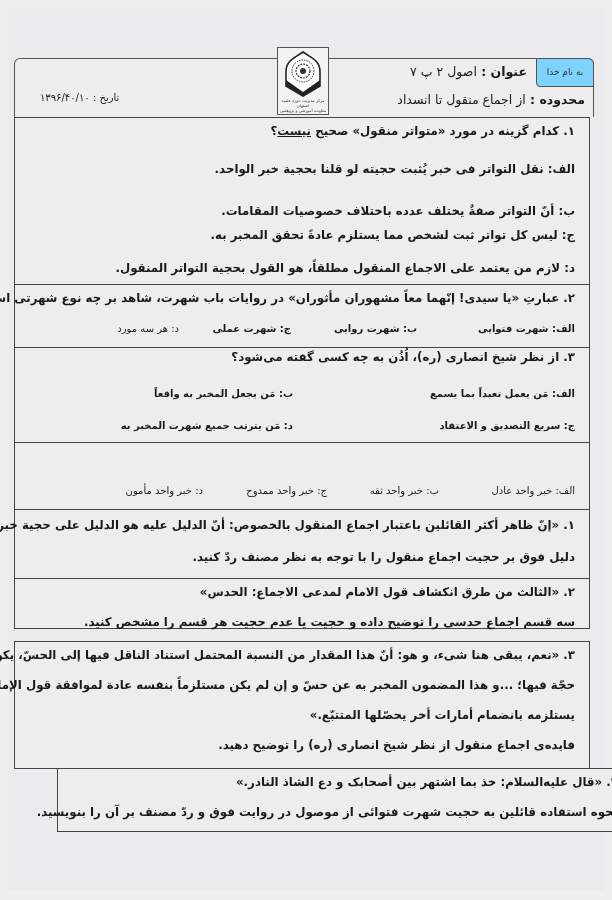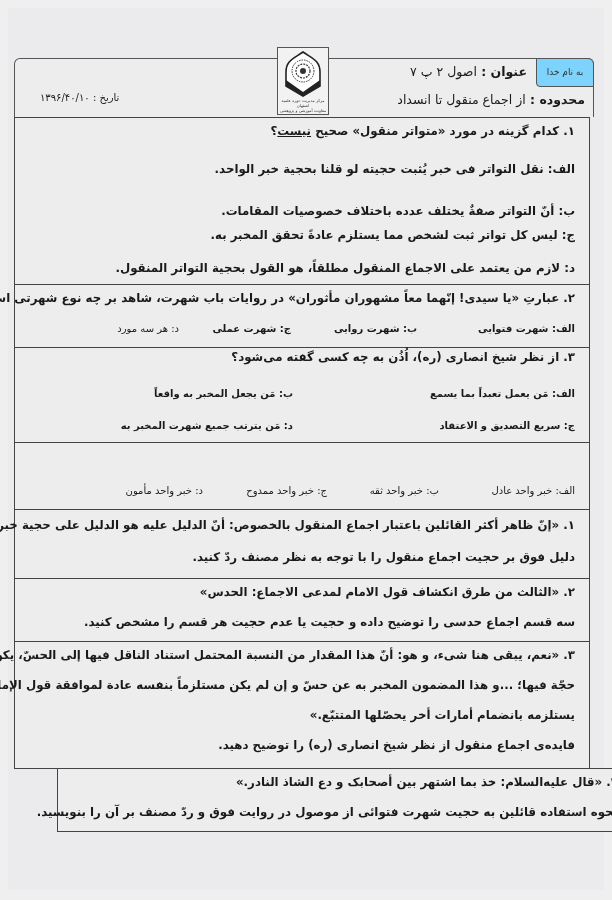--- a/index.html
+++ b/index.html
@@ -135,21 +135,21 @@
 </div>
 
 <div class="section" style="top:509px;height:70px;">
   <div class="line bold" style="top:8px;">
     <span>۱.</span>
     <span>«إنّ ظاهر أکثر القائلین باعتبار اجماع المنقول بالخصوص: أنّ الدلیل علیه هو الدلیل علی حجیة خبر العادل.»</span>
   </div>
   <div class="line bold" style="top:40px;">دلیل فوق بر حجیت اجماع منقول را با توجه به نظر مصنف ردّ کنید.</div>
 </div>
 
-<div class="section" style="top:578px;height:64px;">
+<div class="section" style="top:578px;height:51px;">
   <div class="line bold" style="top:6px;">
     <span>۲.</span>
     <span>«الثالث من طرق انکشاف قول الامام لمدعی الاجماع: الحدس»</span>
   </div>
   <div class="line bold" style="top:36px;">سه قسم اجماع حدسی را توضیح داده و حجیت یا عدم حجیت هر قسم را مشخص کنید.</div>
 </div>
 
 <div class="section" style="top:641px;height:128px;">
   <div class="line bold" style="top:6px;">
     <span>۳.</span>

